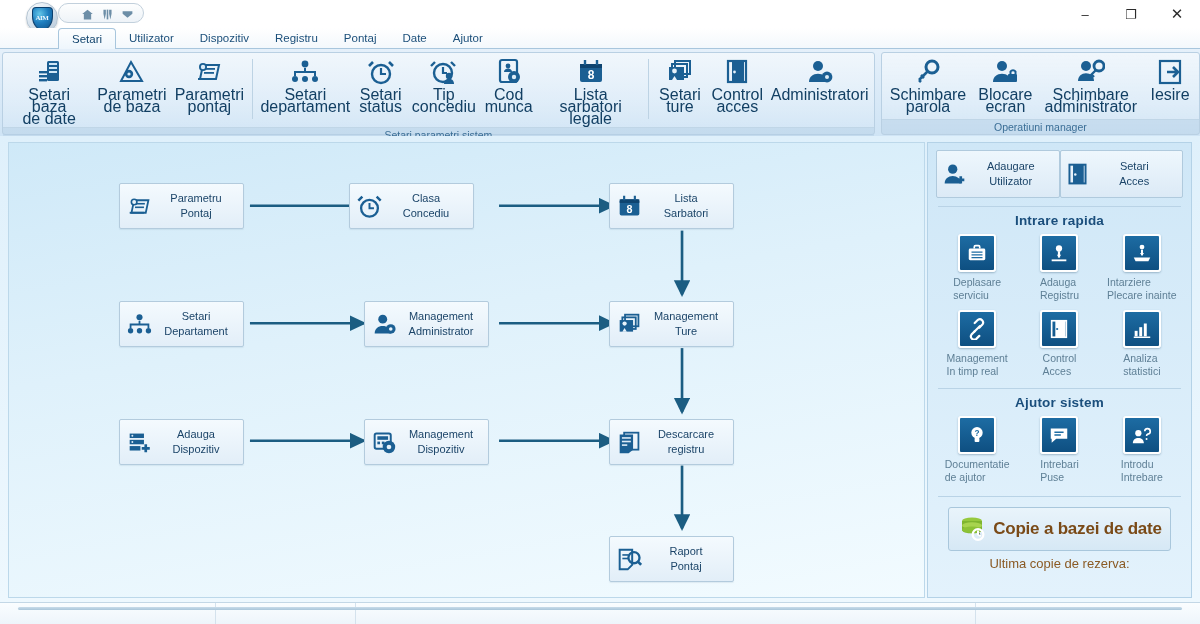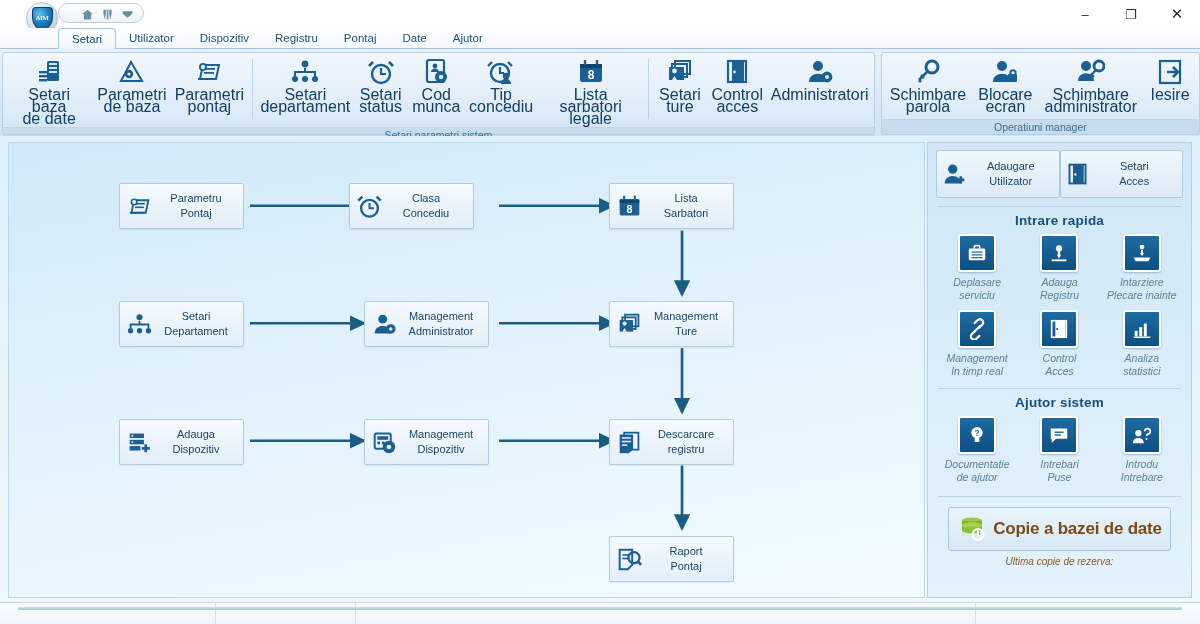--- a/index.html
+++ b/index.html
@@ -153,30 +153,30 @@
   .tiles{ display:flex; justify-content:space-around; }
   .tile{ width:80px; display:flex; flex-direction:column; align-items:center; }
   .tile .tico{
     width:38px;height:38px;border-radius:3px;
     background:linear-gradient(#1d6ca3,#0e4f81);
     border:2px solid #ffffff;
     box-shadow:0 1px 2px rgba(40,80,110,.35);
     display:flex;align-items:center;justify-content:center;
     margin-bottom:4px;
   }
-  .tile .tlbl{ font-size:10.5px; color:#5e7f95; text-align:center; line-height:13px; white-space:pre-line;font-style:italic;}
+  .tile .tlbl{ font-size:10.5px; color:#5e7f95; line-height:13px; white-space:pre-line;}
   .backup{
     margin:6px 12px 0 12px; height:44px;
     background:linear-gradient(#e9f4fb,#d6e8f5);
     border:1px solid #a9c7dc; border-radius:3px;
     display:flex; align-items:center; justify-content:center; gap:2px;
   }
   .backup .bkt{ font-size:17px; font-weight:bold; color:#7a4a17; letter-spacing:-.2px;}
   .backup .bki{ width:34px;height:30px; flex:none; display:flex;align-items:center;justify-content:center;}
-  .lastbk{ text-align:center; font-size:10px; color:#8a5a24; margin-top:5px;font-style:italic;}
+  .lastbk{ text-align:center; font-size:13px; color:#8a5a24; margin-top:5px;}
 
   
   .statusbar{
     position:absolute; left:0; top:602px; width:1200px; height:22px;
     background:linear-gradient(#fafdff,#eef5fb);
     border-top:1px solid #c3d7e6;
     display:flex; align-items:center;
   }
   .scell{ height:22px; border-right:1px solid #d4e2ed; }
   .sbline{ position:absolute; left:18px; top:607px; width:1164px; height:3px;
@@ -304,43 +304,43 @@
                 <path d="M6 4 2 8M22 4l4 4" stroke="#1b5f93" stroke-width="2.6"></path>
               </svg>
             </span>
             <span class="lbl">Setari
 status</span>
           </div>
 
           <div class="ritem">
             <span class="ico">
               <svg viewBox="0 0 28 28" width="28" height="28">
+                <circle cx="13" cy="15" r="9" fill="none" stroke="#1b5f93" stroke-width="2.4"></circle>
+                <path d="M13 9v6h4" stroke="#1b5f93" stroke-width="2.2" fill="none"></path>
+                <path d="M5 4 1 8M21 4l4 4" stroke="#1b5f93" stroke-width="2.4"></path>
+                <circle cx="19" cy="18" r="3.2" fill="#1b5f93"></circle>
+                <path d="M14 26c0-3.4 2.4-5.2 5-5.2s5 1.8 5 5.2Z" fill="#1b5f93"></path>
+              </svg>
+            </span>
+            <span class="lbl">Tip
+concediu</span>
+          </div>
+
+          <div class="ritem">
+            <span class="ico">
+              <svg viewBox="0 0 28 28" width="28" height="28">
                 <rect x="5" y="2" width="17" height="22" rx="2" fill="none" stroke="#1b5f93" stroke-width="2.2"></rect>
                 <circle cx="13" cy="8" r="2.4" fill="#1b5f93"></circle>
                 <path d="M9 14c0-2.2 1.8-3.4 4-3.4s4 1.2 4 3.4Z" fill="#1b5f93"></path>
                 <circle cx="19" cy="19" r="6" fill="#1b5f93"></circle>
                   <circle cx="19" cy="19" r="2.2" fill="#dcecf7"></circle>
               </svg>
             </span>
             <span class="lbl">Cod
 munca</span>
-          </div>
-
-          <div class="ritem">
-            <span class="ico">
-              <svg viewBox="0 0 28 28" width="28" height="28">
-                <circle cx="13" cy="15" r="9" fill="none" stroke="#1b5f93" stroke-width="2.4"></circle>
-                <path d="M13 9v6h4" stroke="#1b5f93" stroke-width="2.2" fill="none"></path>
-                <path d="M5 4 1 8M21 4l4 4" stroke="#1b5f93" stroke-width="2.4"></path>
-                <circle cx="19" cy="18" r="3.2" fill="#1b5f93"></circle>
-                <path d="M14 26c0-3.4 2.4-5.2 5-5.2s5 1.8 5 5.2Z" fill="#1b5f93"></path>
-              </svg>
-            </span>
-            <span class="lbl">Tip
-concediu</span>
           </div>
 
           <div class="ritem">
             <span class="ico">
               <svg viewBox="0 0 28 28" width="28" height="28">
                 <rect x="3" y="6" width="22" height="18" rx="2" fill="#1b5f93"></rect>
                 <rect x="3" y="6" width="22" height="4" fill="#0e4470"></rect>
                 <path d="M8 2v5M20 2v5" stroke="#1b5f93" stroke-width="2.4"></path>
                 <text x="14" y="21" font-size="12" font-weight="bold" fill="#ffffff" text-anchor="middle" font-family="Liberation Sans, sans-serif">8</text>
               </svg>

